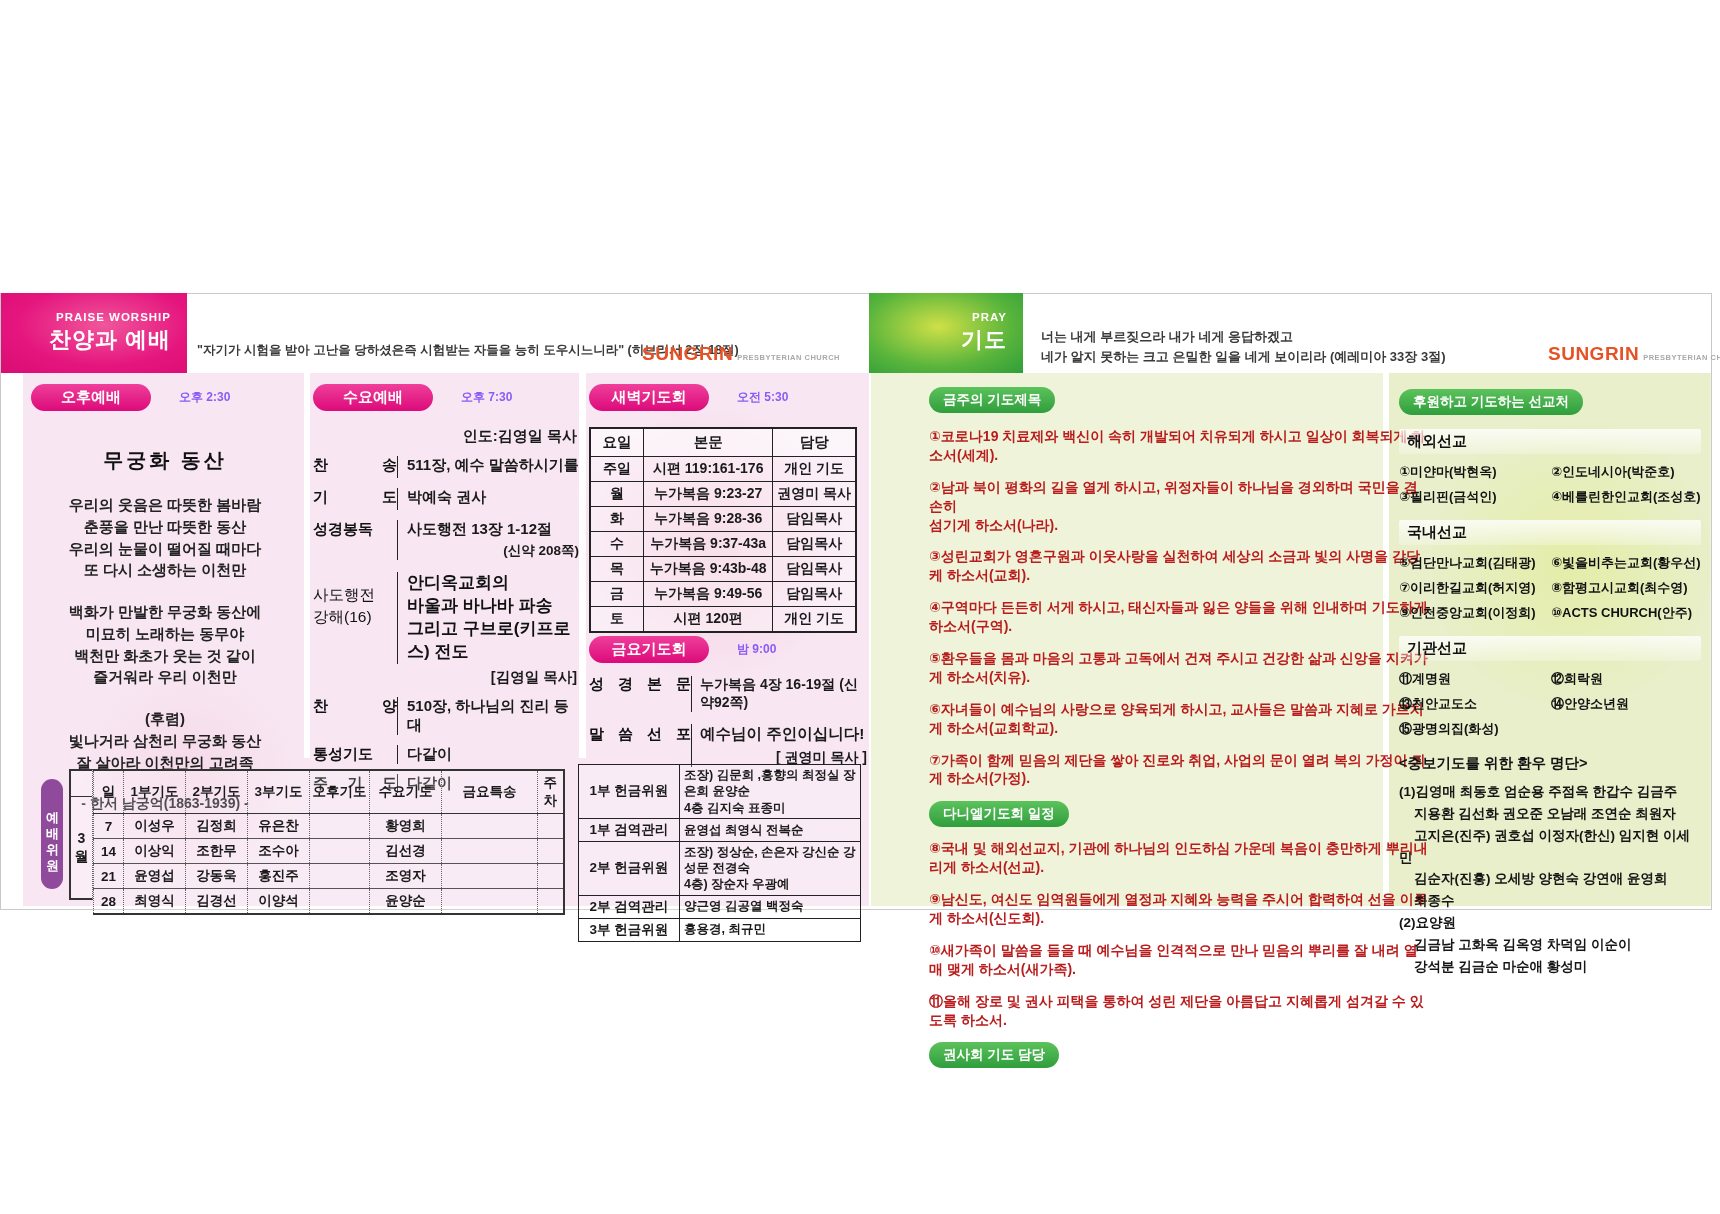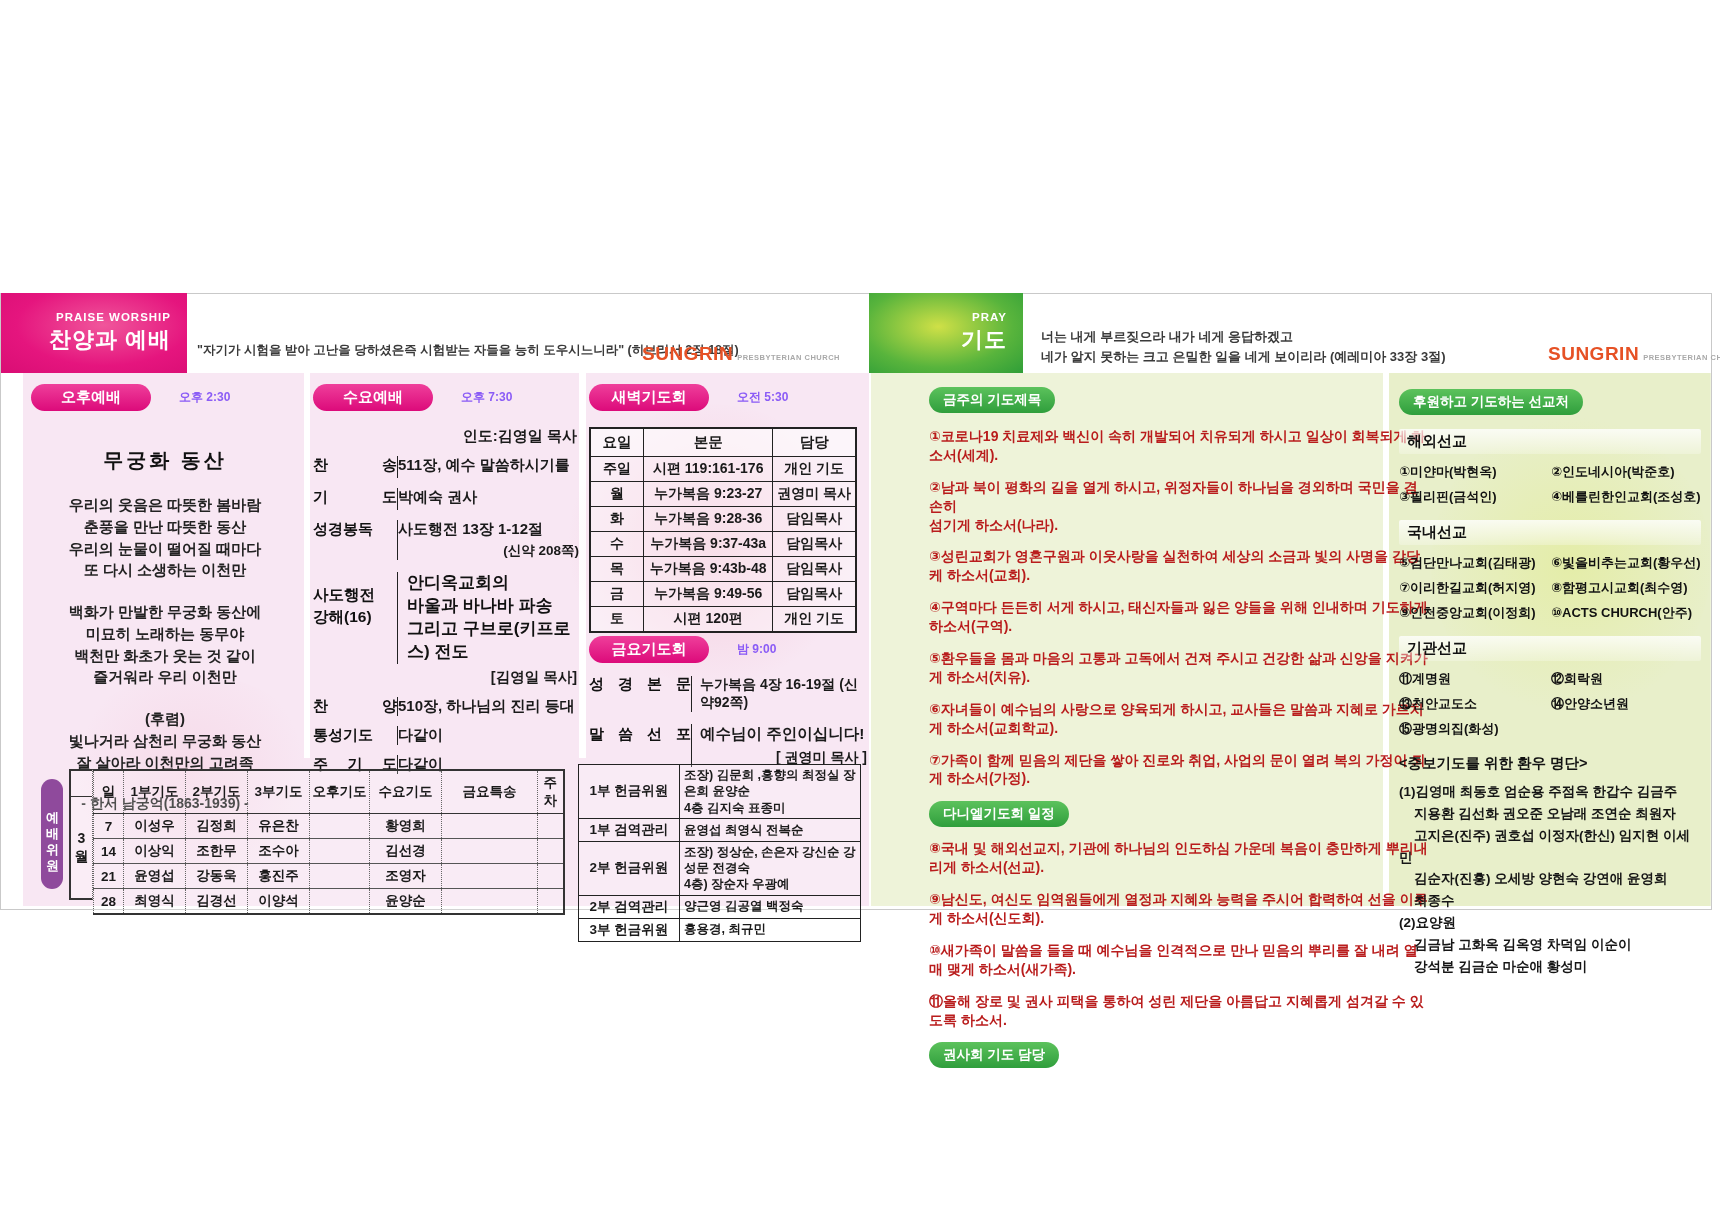--- a/index.html
+++ b/index.html
@@ -49,24 +49,24 @@
   #sec-afternoon{left:30px;top:90px;width:268px;}
   .poem-title{text-align:center;font-size:20px;font-weight:bold;letter-spacing:3px;margin-top:36px;color:#111;}
   .stanza{margin-top:20px;text-align:center;font-size:15px;font-weight:600;color:#222;line-height:1.45;white-space:pre-line;}
   .poem-attr{text-align:center;font-size:14px;font-weight:600;margin-top:22px;color:#222;}
 
   
   #sec-wed{left:312px;top:90px;width:266px;}
   .leader{text-align:right;font-size:15px;font-weight:600;margin:16px 2px 8px 0;}
   .wrow{display:flex;margin:10px 0;font-size:15px;align-items:baseline;}
   .wlabel{width:84px;flex:none;font-weight:bold;text-align:justify;text-align-last:justify;color:#111;}
-  .wvalbox{border-left:1.5px solid #222;font-weight:600;flex:1;}
+  .wvalbox{border-left:1.5px solid #222;padding-left:9px;font-weight:600;flex:1;}
   .wnote{text-align:right;font-size:13.5px;margin-top:3px;}
   .sermon{display:flex;margin:12px 0 4px;}
-  .slabel{width:84px;flex:none;font-weight:bold;font-size:15.5px;line-height:1.4;padding-top:12px;white-space:pre-line;color:#111;}
+  .slabel{width:84px;flex:none;font-weight:normal;font-size:15.5px;line-height:1.4;padding-top:12px;white-space:pre-line;color:#111;}
   .slines{border-left:1.5px solid #222;padding-left:9px;font-weight:bold;font-size:17px;line-height:1.35;white-space:pre-line;color:#111;}
   .spreacher{text-align:right;font-size:14.5px;font-weight:600;margin:2px 2px 6px 0;}
 
   
   #sec-dawn{left:588px;top:90px;width:274px;}
   table.dawn{border-collapse:collapse;margin-top:16px;width:268px;font-size:14px;border:2px solid #222;}
   table.dawn th{border:1px solid #222;background:rgba(255,255,255,.6);font-weight:bold;padding:4px 2px;font-size:14.5px;}
   table.dawn td{border:1px solid #222;background:rgba(255,255,255,.35);text-align:center;padding:3px 2px;font-weight:600;}
   table.dawn td.day{font-weight:bold;}
 

